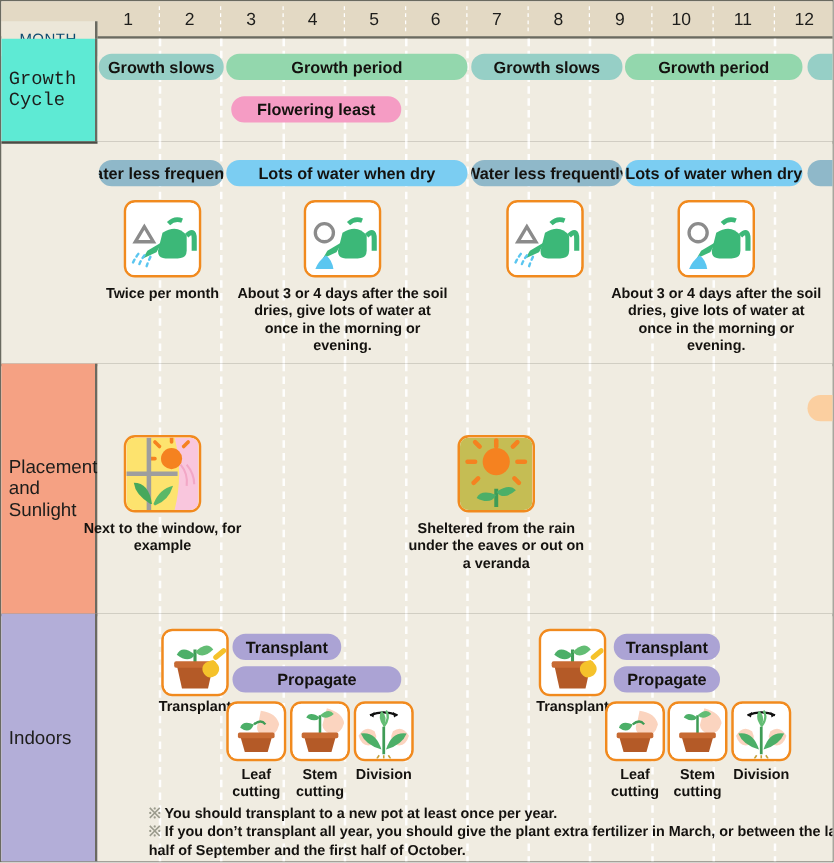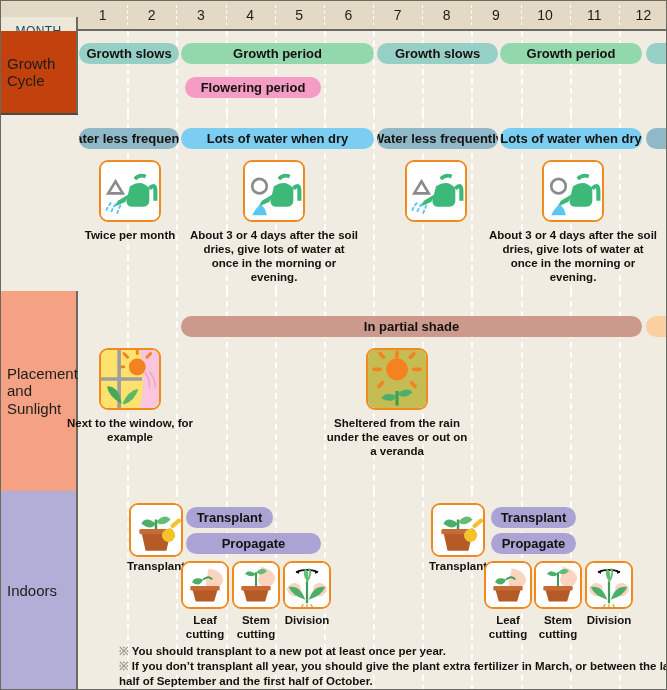--- a/index.html
+++ b/index.html
@@ -132,21 +132,21 @@
         <div class="month-tick" style="left: 519.5px;"></div>
         <div class="month-cell" style="left: 568.667px; width: 49.1667px;">11</div>
         <div class="month-tick" style="left: 568.667px;"></div>
         <div class="month-cell" style="left: 617.833px; width: 49.1667px;">12</div>
         <div class="month-tick" style="left: 617.833px;"></div>
       </div>
   </div>
 
   <div id="rows">
       <div class="row" style="top: 30px; height: 82px;">
-        <div class="row-side" style="background: #c2410c;">
+        <div class="row-side" style="background: #5eead4; font-family: Liberation Mono, monospace;">
           <span style="white-space: pre-line;">Growth
 Cycle</span>
         </div>
         <div class="row-body">
           <div class="gridline" style="left: 49.1667px;"></div>
           <div class="gridline" style="left: 98.3333px;"></div>
           <div class="gridline" style="left: 147.5px;"></div>
           <div class="gridline" style="left: 196.667px;"></div>
           <div class="gridline" style="left: 245.833px;"></div>
           <div class="gridline" style="left: 295px;"></div>
@@ -164,21 +164,21 @@
           <div class="bar" style="left: 299px; width: 121px; top: 12px; background: rgb(150, 207, 198);">
             <span>Growth slows</span>
           </div>
           <div class="bar" style="left: 422px; width: 142px; top: 12px; background: rgb(147, 215, 173);">
             <span>Growth period</span>
           </div>
           <div class="bar sq-right" style="left: 568px; width: 22px; top: 12px; background: rgb(150, 207, 198);">
             <span></span>
           </div>
           <div class="bar" style="left: 107px; width: 136px; top: 46px; background: rgb(245, 156, 196);">
-            <span>Flowering period</span>
+            <span>Flowering least</span>
           </div>
         </div>
       </div>
       <div class="row-sep" style="top: 112px;"></div>
       <div class="row" style="top: 112px; height: 178px;">
         <div class="row-body">
           <div class="gridline" style="left: 49.1667px;"></div>
           <div class="gridline" style="left: 98.3333px;"></div>
           <div class="gridline" style="left: 147.5px;"></div>
           <div class="gridline" style="left: 196.667px;"></div>
@@ -265,23 +265,20 @@
           <div class="gridline" style="left: 98.3333px;"></div>
           <div class="gridline" style="left: 147.5px;"></div>
           <div class="gridline" style="left: 196.667px;"></div>
           <div class="gridline" style="left: 245.833px;"></div>
           <div class="gridline" style="left: 295px;"></div>
           <div class="gridline" style="left: 344.167px;"></div>
           <div class="gridline" style="left: 393.333px;"></div>
           <div class="gridline" style="left: 442.5px;"></div>
           <div class="gridline" style="left: 491.667px;"></div>
           <div class="gridline" style="left: 540.833px;"></div>
-          <div class="bar" style="left: 103px; width: 461px; top: 25px; background: rgb(203, 154, 140);">
-            <span>In partial shade</span>
-          </div>
           <div class="bar sq-right" style="left: 568px; width: 22px; top: 25px; background: rgb(251, 207, 160);">
             <span></span>
           </div>
           <div class="icard" style="left: 21px; top: 57px; width: 62px; height: 62px;"><svg viewBox="0 0 48 48" width="100%" height="100%" preserveAspectRatio="xMidYMid meet">
               <rect width="48" height="48" fill="#fde36e"></rect>
               <path d="M32 0 h16 v48 h-16 q6-24 0-48z" fill="#f9c6dd"></path>
               <circle cx="30" cy="14" r="7" fill="#f58220"></circle>
               <g stroke="#f58220" stroke-width="2.4" stroke-linecap="round">
                 <path d="M19 14h-4"></path>
                 <path d="M30 3v-3"></path>

